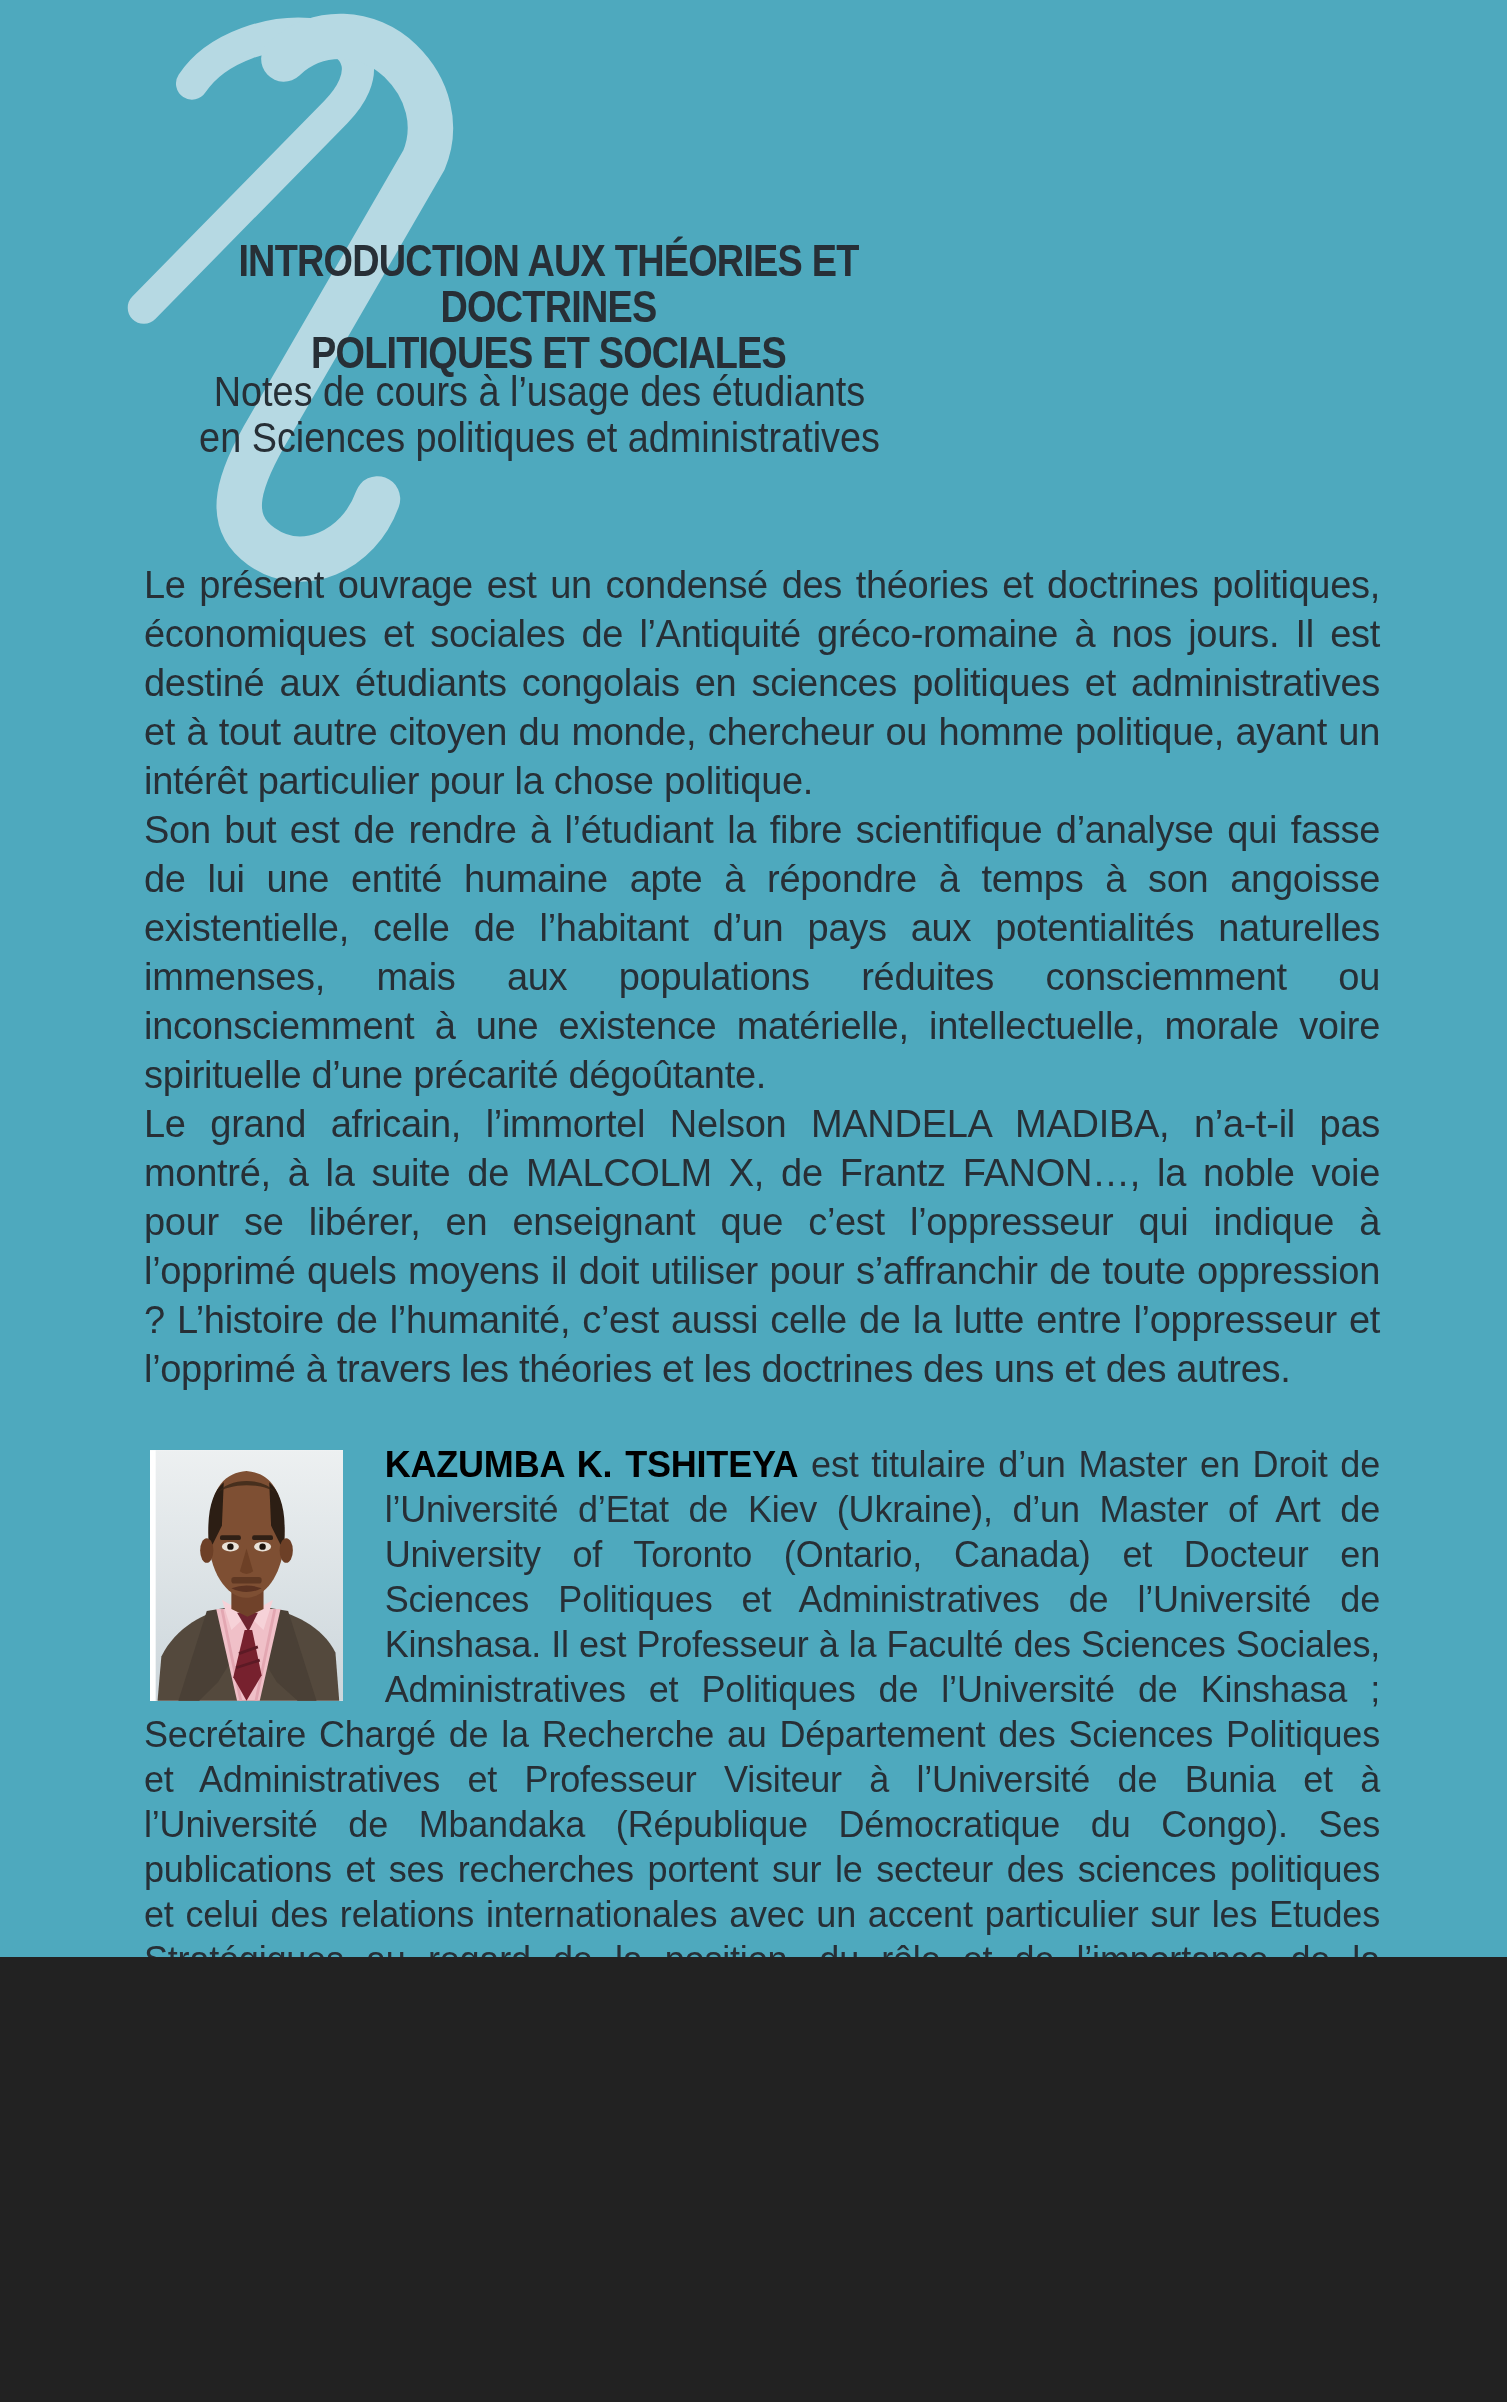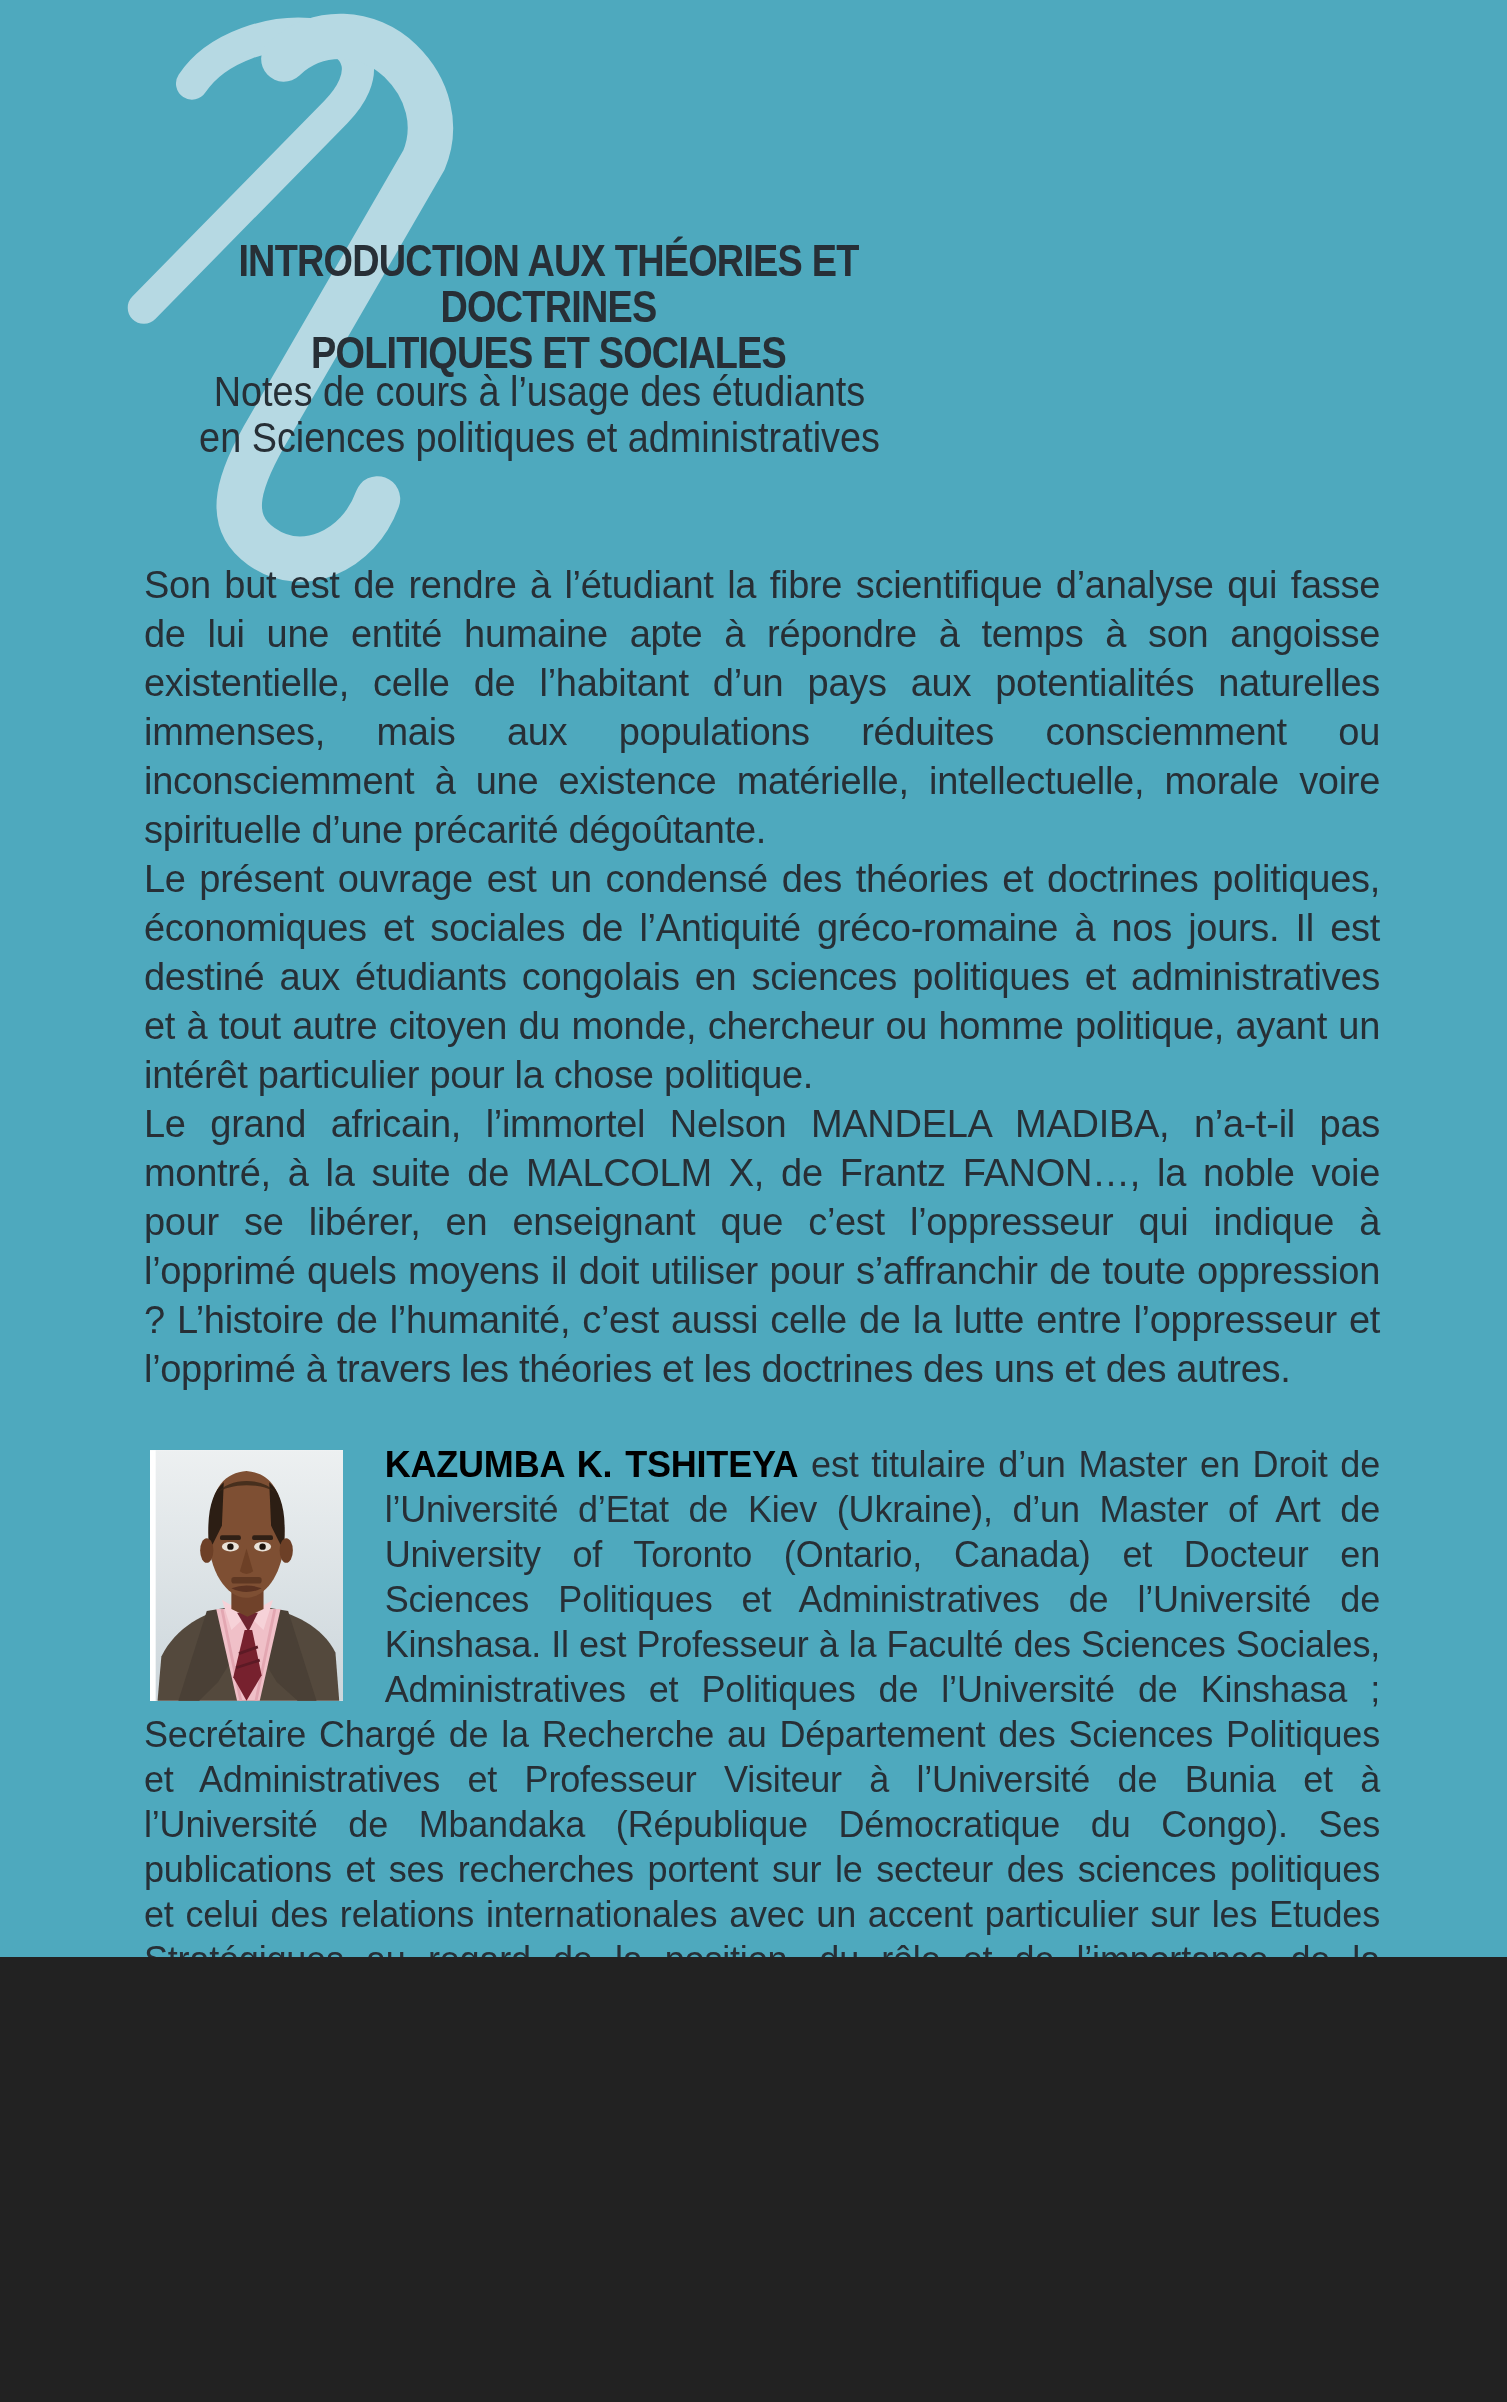--- a/index.html
+++ b/index.html
@@ -78,22 +78,22 @@
     <div class="tline">INTRODUCTION AUX THÉORIES ET DOCTRINES</div>
     <div class="tline">POLITIQUES ET SOCIALES</div>
   </div>
 
   <div class="subtitle-block">
     <div class="sline">Notes de cours à l’usage des étudiants</div>
     <div class="sline">en Sciences politiques et administratives</div>
   </div>
 
   <div class="body-block">
+    <p>Le présent ouvrage est un condensé des théories et doctrines politiques, économiques et sociales de l’Antiquité gréco-romaine à nos jours. Il est destiné aux étudiants congolais en sciences politiques et administratives et à tout autre citoyen du monde, chercheur ou homme politique, ayant un intérêt particulier pour la chose politique.</p>
     <p>Son but est de rendre à l’étudiant la fibre scientifique d’analyse qui fasse de lui une entité humaine apte à répondre à temps à son angoisse existentielle, celle de l’habitant d’un pays aux potentialités naturelles immenses, mais aux populations réduites consciemment ou inconsciemment à une existence matérielle, intellectuelle, morale voire spirituelle d’une précarité dégoûtante.</p>
-    <p>Le présent ouvrage est un condensé des théories et doctrines politiques, économiques et sociales de l’Antiquité gréco-romaine à nos jours. Il est destiné aux étudiants congolais en sciences politiques et administratives et à tout autre citoyen du monde, chercheur ou homme politique, ayant un intérêt particulier pour la chose politique.</p>
     <p>Le grand africain, l’immortel Nelson MANDELA MADIBA, n’a-t-il pas montré, à la suite de MALCOLM X, de Frantz FANON…, la noble voie pour se libérer, en enseignant que c’est l’oppresseur qui indique à l’opprimé quels moyens il doit utiliser pour s’affranchir de toute oppression ? L’histoire de l’humanité, c’est aussi celle de la lutte entre l’oppresseur et l’opprimé à travers les théories et les doctrines des uns et des autres.</p>
   </div>
 
   <div class="bio-block">
     <div class="photo">
       <svg width="193" height="251" viewBox="0 0 204 265">
         <defs>
           <linearGradient id="pbg" x1="0" y1="0" x2="0" y2="1">
             <stop offset="0" stop-color="#edf0f1"></stop>
             <stop offset="1" stop-color="#ccd6db"></stop>

